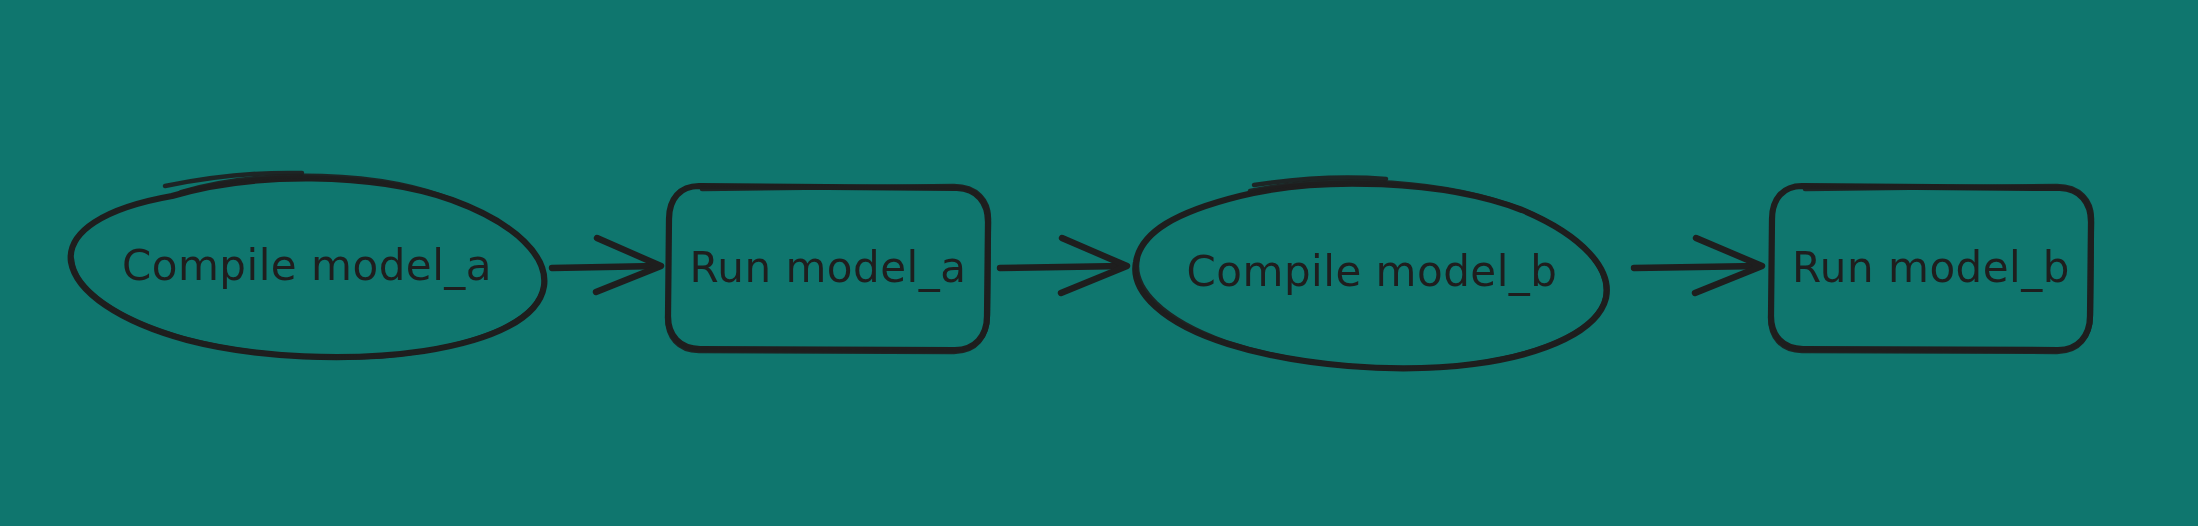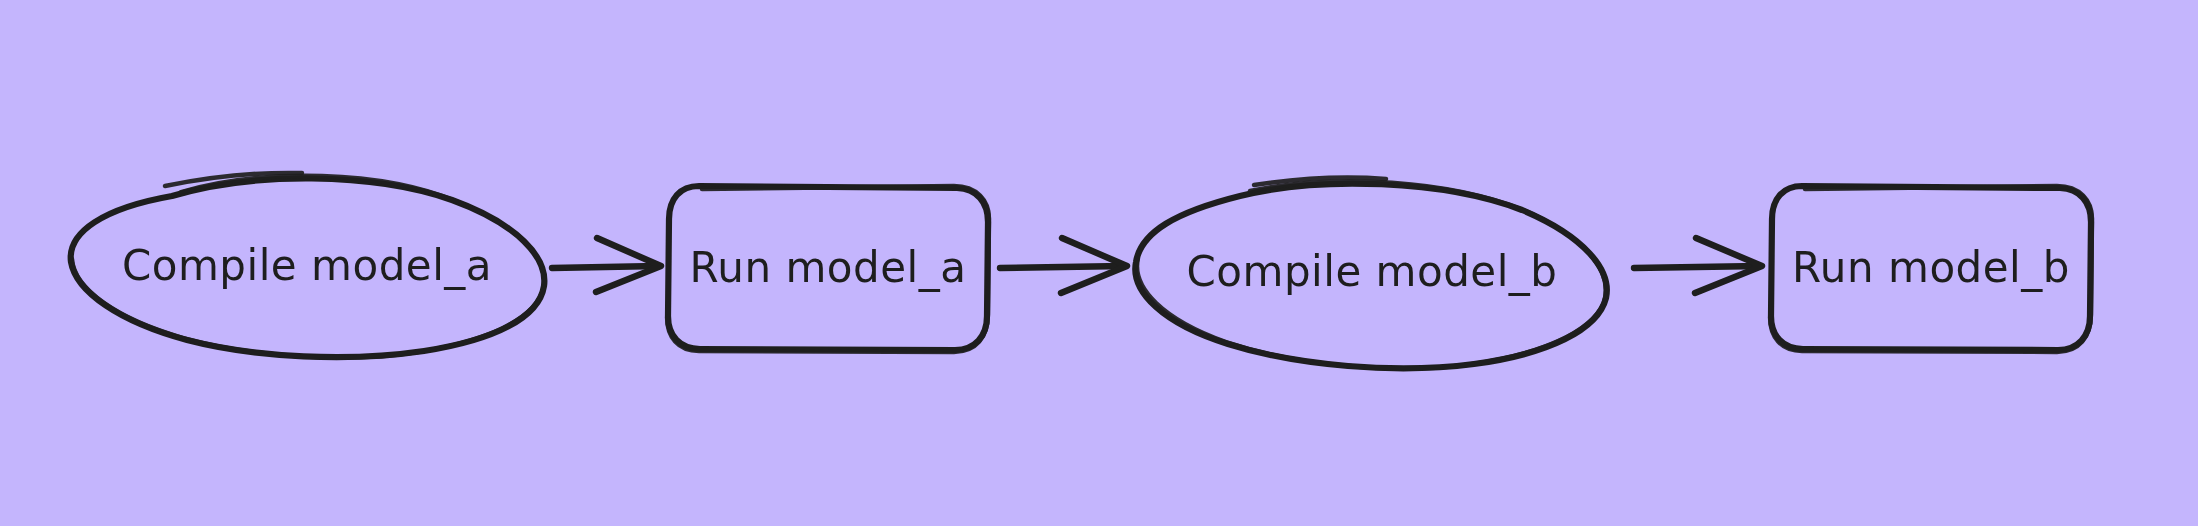--- a/index.html
+++ b/index.html
@@ -8,21 +8,21 @@
     padding: 0;
     background: #ffffff;
   }
   body {
     font-family: "DejaVu Sans", sans-serif;
   }
   #canvas {
     position: relative;
     width: 2198px;
     height: 526px;
-    background: #c4b5fd;
+    background: #0f766e;
     overflow: hidden;
   }
   #scene {
     position: absolute;
     top: 0;
     left: 0;
     width: 2198px;
     height: 526px;
     display: block;
   }

